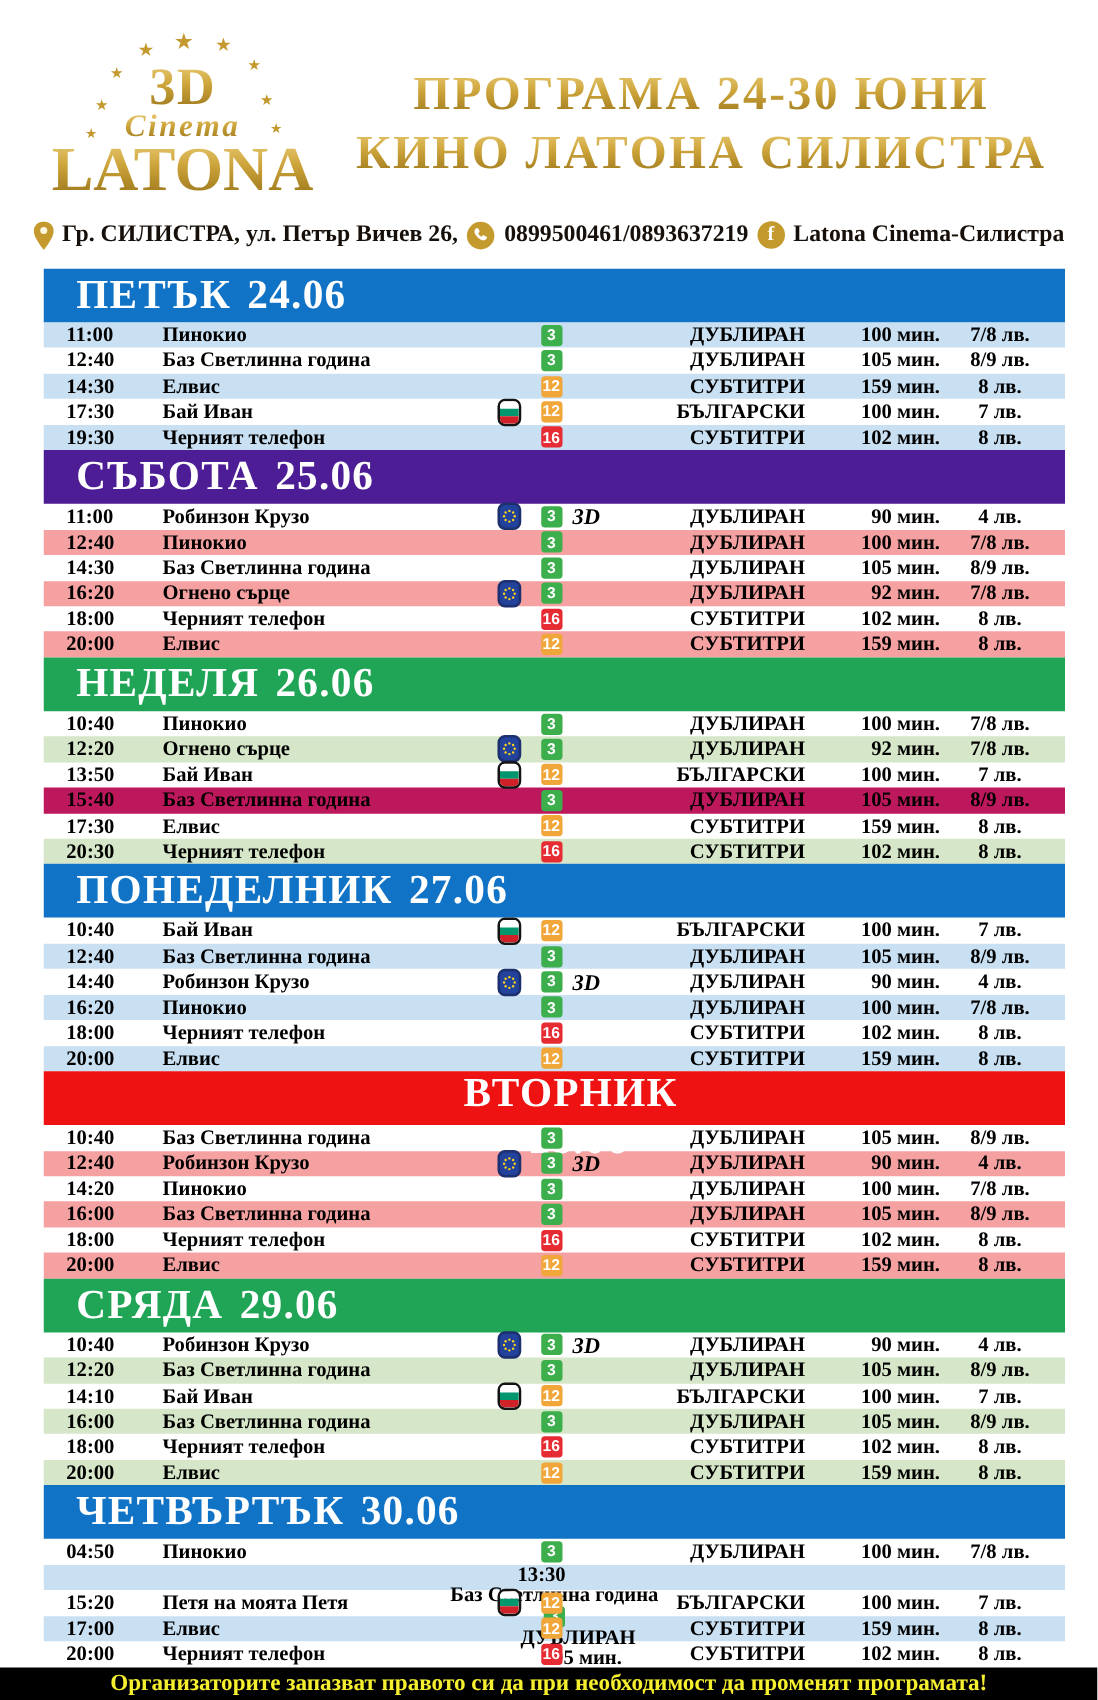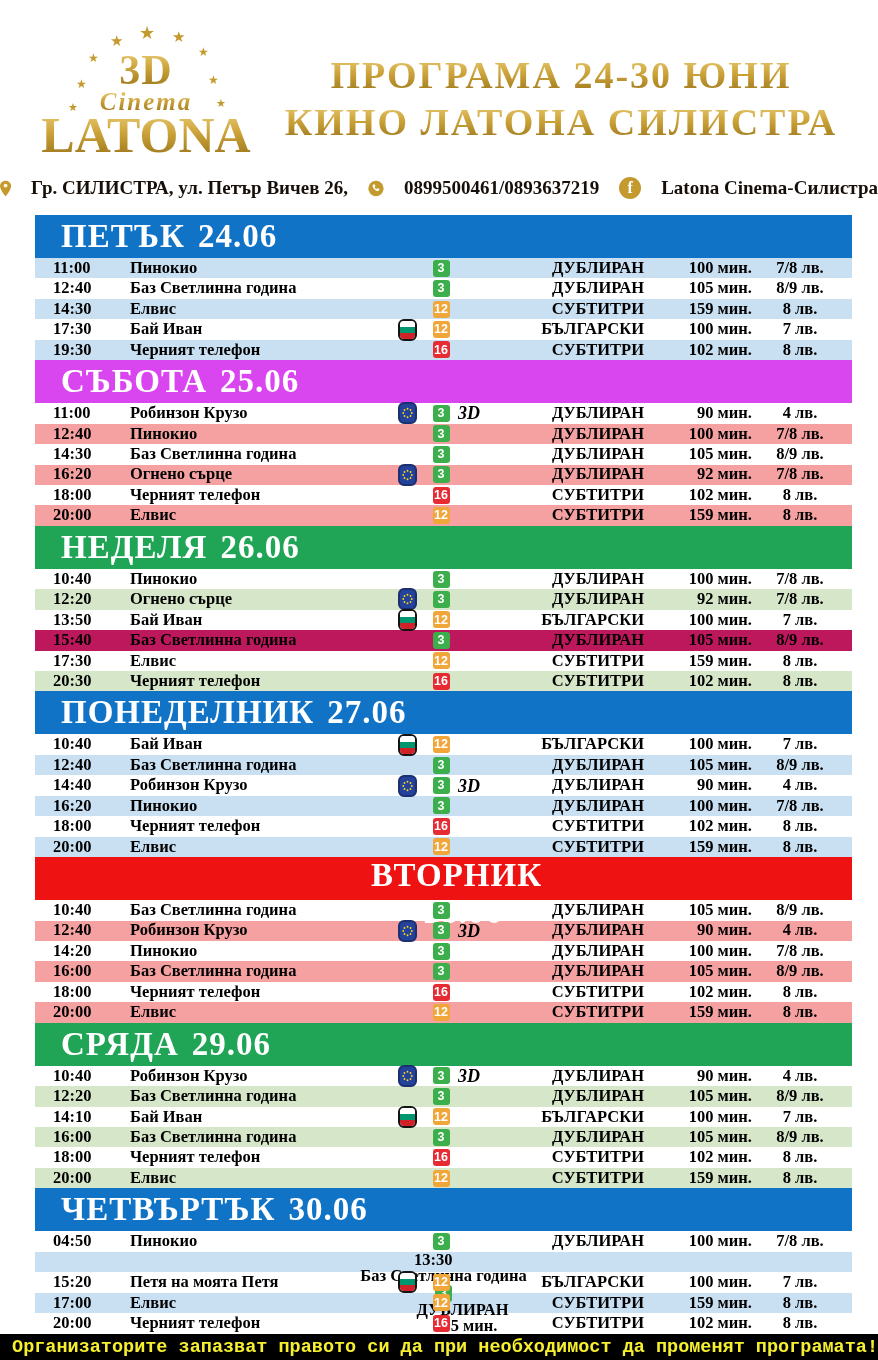--- a/index.html
+++ b/index.html
@@ -31,21 +31,21 @@
   .logo .st { position: absolute; color: #c49a2f; line-height: 1; }
   .lg-3d  { position: absolute; left: 0; right: 0; top: 24px; text-align: center; font-size: 42px; font-weight: bold; letter-spacing: 1px; }
   .lg-cinema { position: absolute; left: 0; right: 0; top: 66px; text-align: center; font-size: 25px; font-style: italic; font-weight: bold; letter-spacing: 2px; }
   .lg-latona { position: absolute; left: 0; right: 0; top: 84px; text-align: center; font-size: 50px; font-weight: bold; letter-spacing: 0px; }
 
   .titles { position: absolute; left: 252px; right: 8px; top: 52px; text-align: center; }
   .title-line { font-size: 38px; font-weight: bold; letter-spacing: 2px; line-height: 47px; white-space: nowrap; }
 
   .contact {
     position: absolute; left: 0; right: 0; top: 172px; height: 32px;
-    display: flex; align-items: center; justify-content: center; gap: 20px;
+    display: flex; align-items: center; justify-content: center; gap: 7px;
     font-weight: bold; font-size: 19px; color: #17100a; white-space: nowrap;
   }
   .cicon {
     width: 22px; height: 22px; border-radius: 50%;
     background: #c49a2f; color: #fff;
     display: inline-flex; align-items: center; justify-content: center;
     font-weight: bold; font-size: 16px; flex: none;
   }
 
   
@@ -82,22 +82,22 @@
   }
   .flag-bg i { flex: 1; display: block; }
   .flag-bg i:nth-child(1) { background: #ffffff; }
   .flag-bg i:nth-child(2) { background: #00966e; }
   .flag-bg i:nth-child(3) { background: #d02129; }
   .flag-eu { background: #23429b; border-color: #1c2f6e; align-items: center; justify-content: center; display: flex; }
 
   
   .notice {
     height: 26px; margin-top: auto; background: #000000;
-    display: flex; align-items: center; justify-content: flex-end;
-    color: #f5ef2f; font-size: 18.5px; font-weight: bold; white-space: nowrap; font-family: Liberation Mono, monospace;
+    display: flex; align-items: center; justify-content: center;
+    color: #f5ef2f; font-size: 18.5px; font-weight: bold; white-space: nowrap;
   }
 </style>
 </head>
 <body>
 
 <div class="page">
 
   <header class="top">
     <div class="logo">
       <span class="st" style="left:48px; top:30px; font-size:12px;">★</span>
@@ -206,21 +206,21 @@
               <span class="badge" style="background:#e62b33">16</span>
             </span>
             <span class="c-3d"></span>
             <span class="c-lang">СУБТИТРИ</span>
             <span class="c-dur">102 мин.</span>
             <span class="c-price">8 лв.</span>
           </div>
         </div>
       </section>
       <section>
-        <div class="day-header" style="background: #d946ef;">
+        <div class="day-header" style="background: #4c1d95;">
           <span class="day-name">СЪБОТА</span>
           <span class="day-date">25.06</span>
         </div>
         <div>
           <div class="show-row">
             <span class="c-time">11:00</span>
             <span class="c-title">Робинзон Крузо</span>
             <span class="c-flag">
               <span class="flag flag-eu">
                 <svg width="15" height="19" viewBox="0 0 18 22">

